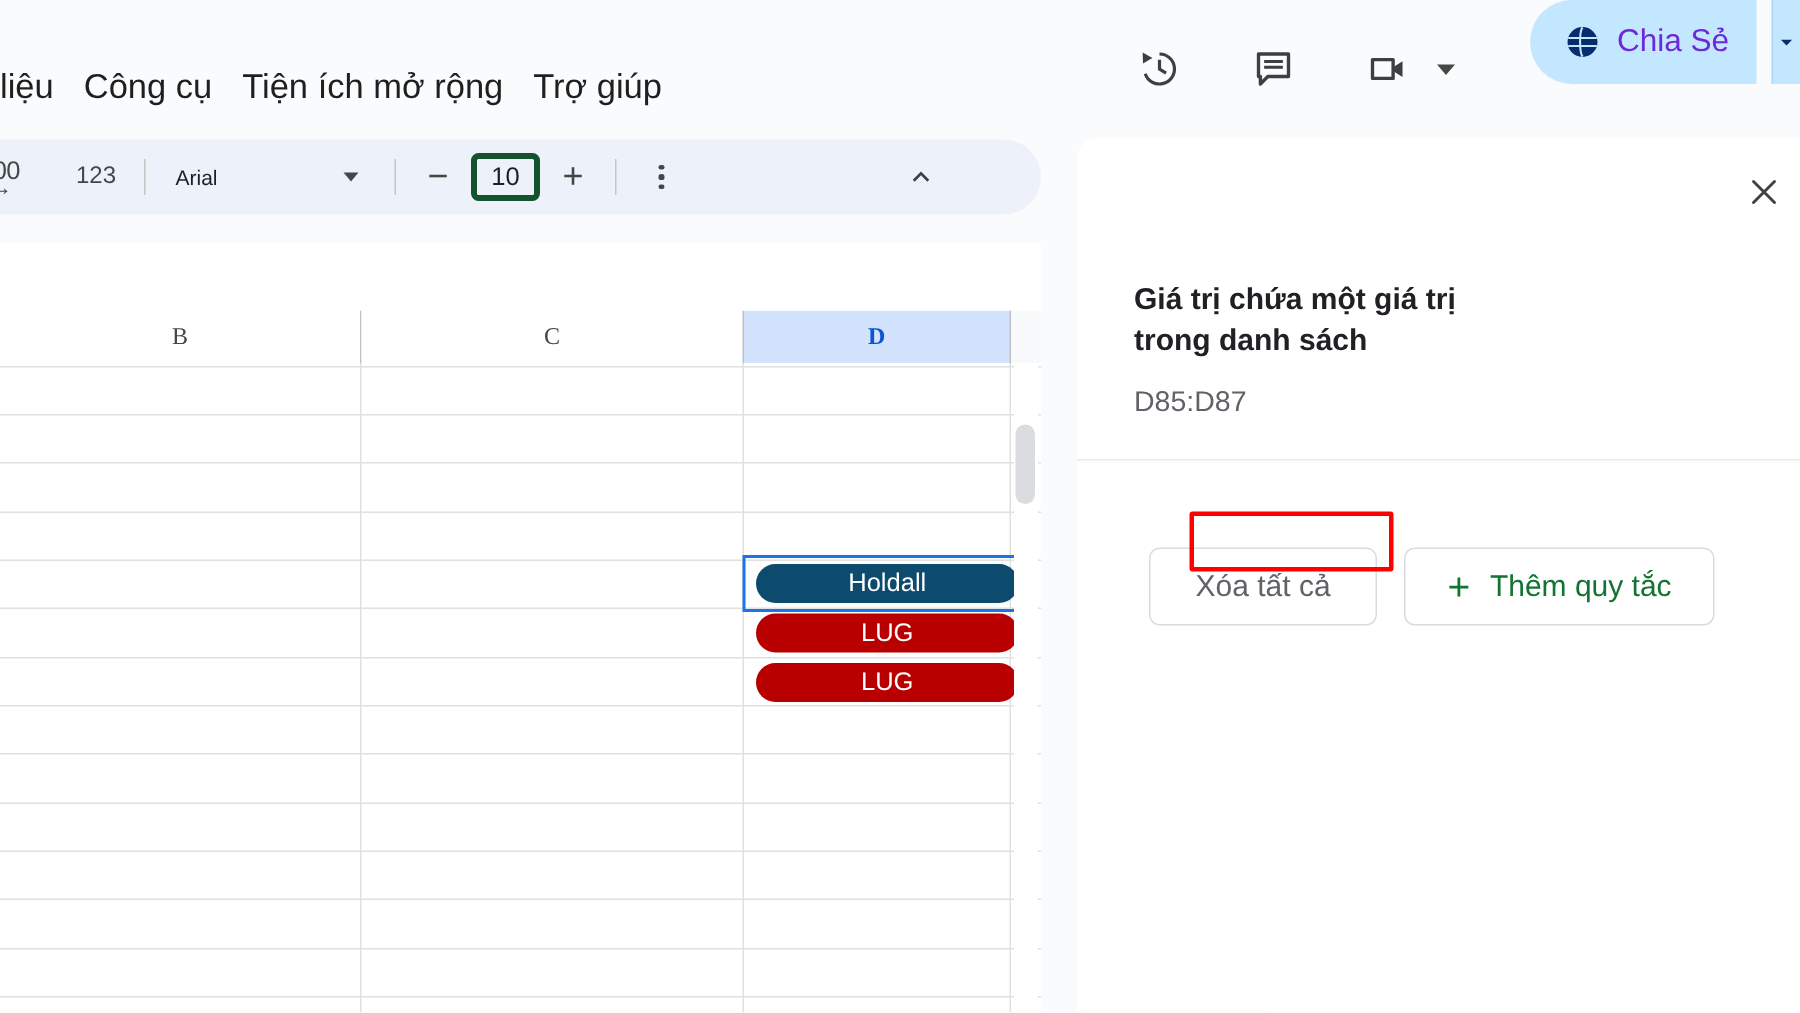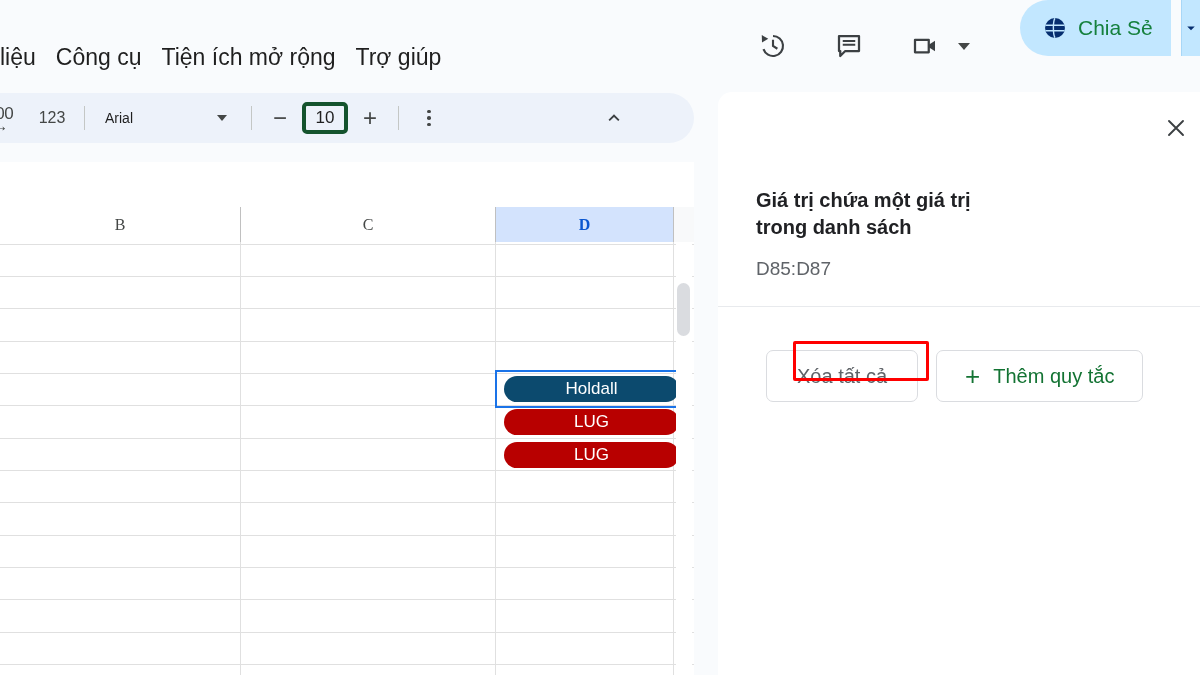--- a/index.html
+++ b/index.html
@@ -142,21 +142,21 @@
   .meet-caret {
     width: 0; height: 0; border-left: 6px solid transparent;
     border-right: 6px solid transparent; border-top: 7px solid #444746;
   }
   .share-btn {
     position: absolute; left: 1020px; top: 0px; height: 56px;
     background: #c2e7ff; border-radius: 28px 0 0 28px;
     display: flex; align-items: center; gap: 10px;
     padding: 0 18px 0 22px;
   }
-  .share-label { font-size: 21px; color: #15803d; white-space: nowrap; }
+  .share-label { font-size: 21px; color: #6d28d9; white-space: nowrap; }
   .share-div {
     position: absolute; left: 1181px; top: 0px; width: 1px; height: 56px;
     background: #a8d7f7;
   }
   .share-caret-box {
     position: absolute; left: 1182px; top: 0px; width: 18px; height: 56px;
     background: #c2e7ff; display: flex; align-items: center; justify-content: center;
   }
 
   .panel {
@@ -179,21 +179,21 @@
     position: absolute; left: 0; top: 73px; width: 482px; padding: 22px 26px 26px 38px;
     border-bottom: 1px solid #e8eaed;
   }
   .rule-cond {
     font-size: 20px; font-weight: bold; color: #202124; line-height: 1.35;
     max-width: 215px;
   }
   .rule-range { font-size: 19px; color: #5f6368; margin-top: 17px; }
 
   .panel-actions {
-    position: absolute; left: 0; top: 239px; width: 482px; height: 90px;
+    position: absolute; left: 0; top: 254px; width: 482px; height: 90px;
     display: flex; align-items: center; gap: 18px; padding-left: 48px;
   }
   .btn-outline {
     height: 52px; border: 1px solid #dadce0; border-radius: 7px;
     display: flex; align-items: center; justify-content: center;
     padding: 0 30px; font-size: 20px; color: #5f6368; background: #fff;
   }
   .btn-outline.green { color: #137333; gap: 13px; padding: 0 28px; }
   .btn-outline .plus { font-size: 26px; line-height: 1; color: #137333; font-weight: 400; }
   .redbox {
@@ -216,21 +216,21 @@
     </div>
 
     <div class="toolbar">
       <div class="tb-group" style="margin-left:30px;">
         <div class="tb-btn">
           <div class="icon-dec-dec">
             <span class="lbl">.00</span>
             <span class="arr">→</span>
           </div>
         </div>
-        <div class="tb-btn" style="margin-left:8px;justify-content:center;">
+        <div class="tb-btn" style="margin-left:20px;justify-content:center;">
           <span class="t123">123</span>
         </div>
         <div class="tb-sep" style="margin-left:14px;"></div>
         <div class="tb-btn" style="min-width:150px; justify-content:space-between; padding:0 14px;">
           <span class="font-name">Arial</span>
           <span class="caret-dn"></span>
         </div>
         <div class="tb-sep" style="margin-left:10px;"></div>
         <div class="tb-btn" style="margin-left:4px;">
           <span class="pm">−</span>

